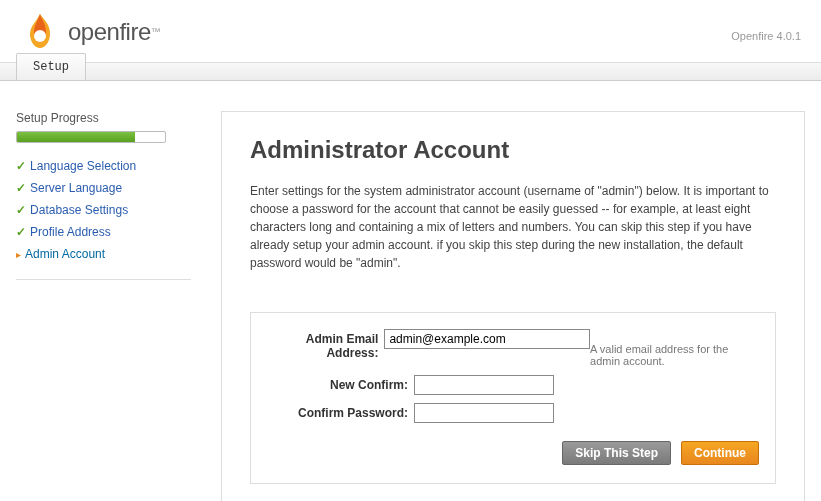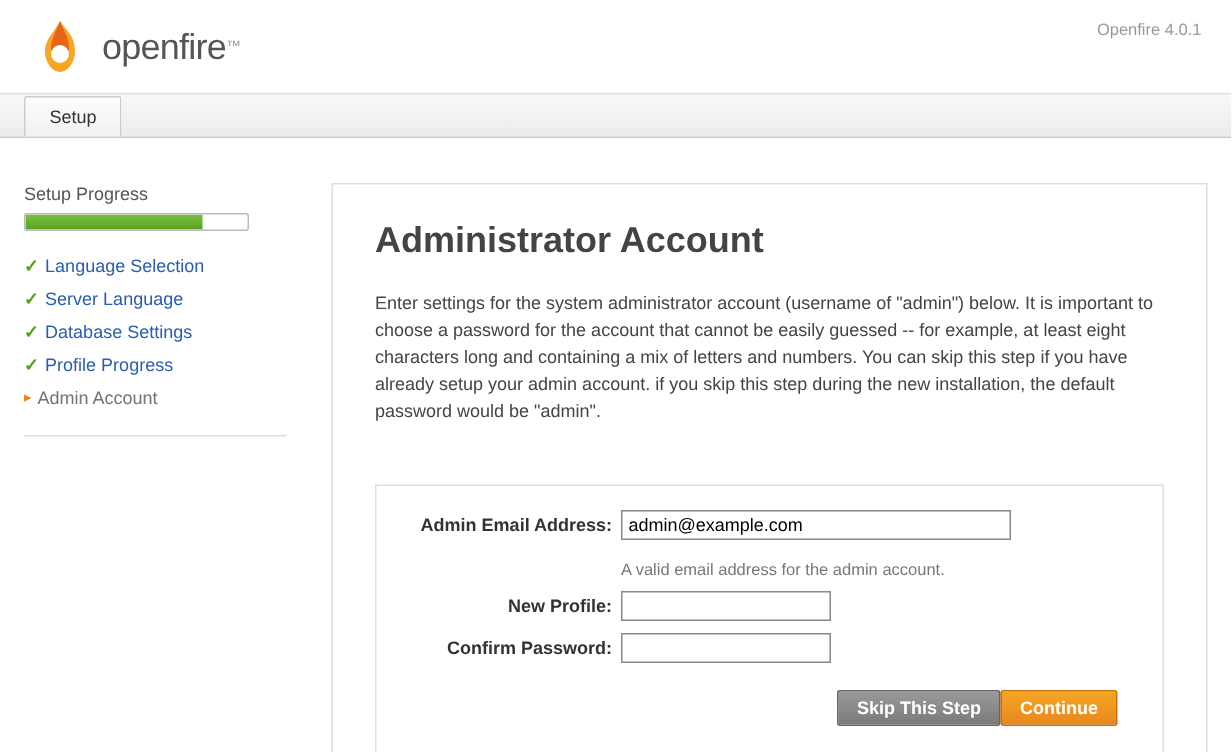--- a/index.html
+++ b/index.html
@@ -1,47 +1,47 @@
 <!DOCTYPE html>
 <html><head>
 <meta charset="utf-8">
 <style>
 * { box-sizing: border-box; margin: 0; padding: 0; }
 body { font-family: Arial, Helvetica, sans-serif; font-size: 12px; color: #333; background: #fff; width: 821px; }
 .header { padding: 10px 20px 8px 20px; display: flex; justify-content: space-between; align-items: flex-start; }
 .logo-wrap { display: flex; align-items: center; gap: 8px; }
 .logo-text { font-size: 24px; color: #555; letter-spacing: -0.5px; }
 .trademark { font-size: 10px; color: #999; vertical-align: super; }
-.version { color: #999; font-size: 11px; margin-top: 4px; }
-.tabbar { background: linear-gradient(#f8f8f8,#ececec); border-top: 1px solid #ddd; border-bottom: 1px solid #ccc; padding: 0 16px; height: 30px; display: flex; align-items: center; }
+.version { color: #999; font-size: 11px; margin-top: 20px; }
+.tabbar { background: linear-gradient(#f8f8f8,#ececec); border-top: 1px solid #ddd; border-bottom: 1px solid #ccc; padding: 0 16px; height: 19px; display: flex; align-items: flex-end; font-family: Liberation Mono, monospace; }
 .tab { background: linear-gradient(#fdfdfd,#f0f0f0); border: 1px solid #ccc; border-bottom: none; padding: 6px 16px; font-size: 12px; color: #333; border-radius: 2px 2px 0 0; cursor: pointer; }
 .main { display: flex; padding: 30px 16px 20px 16px; gap: 30px; }
 .sidebar { width: 175px; flex-shrink: 0; }
 .sidebar h3 { font-size: 12px; font-weight: normal; color: #555; margin-bottom: 6px; }
 .progress-bar { width: 150px; height: 12px; border: 1px solid #bbb; border-radius: 2px; background: #fff; overflow: hidden; margin-bottom: 12px; }
 .progress-fill { height: 100%; background: linear-gradient(#7ac142,#5aa020); width: 80%; }
 .step-list { list-style: none; }
 .step-list li { padding: 4px 0; font-size: 12px; display: flex; align-items: center; gap: 4px; }
 .step-list a { color: #2a5db0; text-decoration: none; }
 .check { color: #5aa020; font-weight: bold; font-size: 12px; }
 .arrow { color: #e8871e; font-size: 10px; }
-.current-step { color: #737373; }
+.current-step { color: #0369a1; }
 .divider { border-top: 1px solid #ddd; margin-top: 14px; }
 .content { flex: 1; border: 1px solid #ddd; padding: 24px 28px 28px 28px; }
 .content h1 { font-size: 24px; color: #444; font-weight: bold; margin-bottom: 18px; }
 .content p { font-size: 12px; color: #444; line-height: 1.5; margin-bottom: 40px; }
-.form-box { border: 1px solid #ddd; padding: 16px 30px 18px 18px; }
+.form-box { border: 1px solid #ddd; padding: 16px 16px 18px 18px; }
 .form-row { display: flex; align-items: flex-start; margin-bottom: 8px; }
 .form-row label { width: 145px; text-align: right; font-weight: bold; font-size: 12px; color: #333; padding-top: 3px; padding-right: 6px; }
-.form-row .field-col { display: flex; flex-direction: column; }
+.form-row .field-col { display: flex; flex-direction: row; }
 .form-row input[type=text], .form-row input[type=password] { border: 1px solid #888; padding: 2px 4px; font-size: 12px; height: 20px; }
 .email-input { width: 260px; }
 .pw-input { width: 140px; }
 .hint { font-size: 11px; color: #777; margin-top: 14px; }
-.button-row { display: flex; justify-content: flex-end; margin-top: 18px; }
+.button-row { display: flex; justify-content: flex-end; gap: 10px; margin-top: 18px; }
 .btn { border: 1px solid; padding: 4px 12px; font-size: 12px; font-weight: bold; cursor: pointer; border-radius: 2px; color: #fff; }
 .btn-skip { background: linear-gradient(#9a9a9a,#7a7a7a); border-color: #666; }
 .btn-continue { background: linear-gradient(#f5a623,#e8871e); border-color: #c96f0a; }
 </style>
 </head>
 <body>
 
 <div class="header">
   <div class="logo-wrap">
     <svg width="40" height="44" viewBox="0 0 40 44">
@@ -74,21 +74,21 @@
       <li>
           <span class="check">✓</span>
           <a href="#">Server Language</a>
         </li>
       <li>
           <span class="check">✓</span>
           <a href="#">Database Settings</a>
         </li>
       <li>
           <span class="check">✓</span>
-          <a href="#">Profile Progress</a>
+          <a href="#">Profile Address</a>
         </li>
       <li>
           <span class="arrow">▸</span>
           <span class="current-step">Admin Account</span>
         </li>
     </ul>
     <div class="divider"></div>
   </div>
 
   <div class="content">
@@ -97,21 +97,21 @@
 
     <div class="form-box">
       <div class="form-row">
         <label>Admin Email Address:</label>
         <div class="field-col">
           <input type="text" class="email-input" value="admin@example.com" style="">
           <span class="hint">A valid email address for the admin account.</span>
         </div>
       </div>
       <div class="form-row">
-        <label>New Profile:</label>
+        <label>New Confirm:</label>
         <div class="field-col">
           <input type="password" class="pw-input" value="" style="">
         </div>
       </div>
       <div class="form-row">
         <label>Confirm Password:</label>
         <div class="field-col">
           <input type="password" class="pw-input" value="" style="">
         </div>
       </div>

